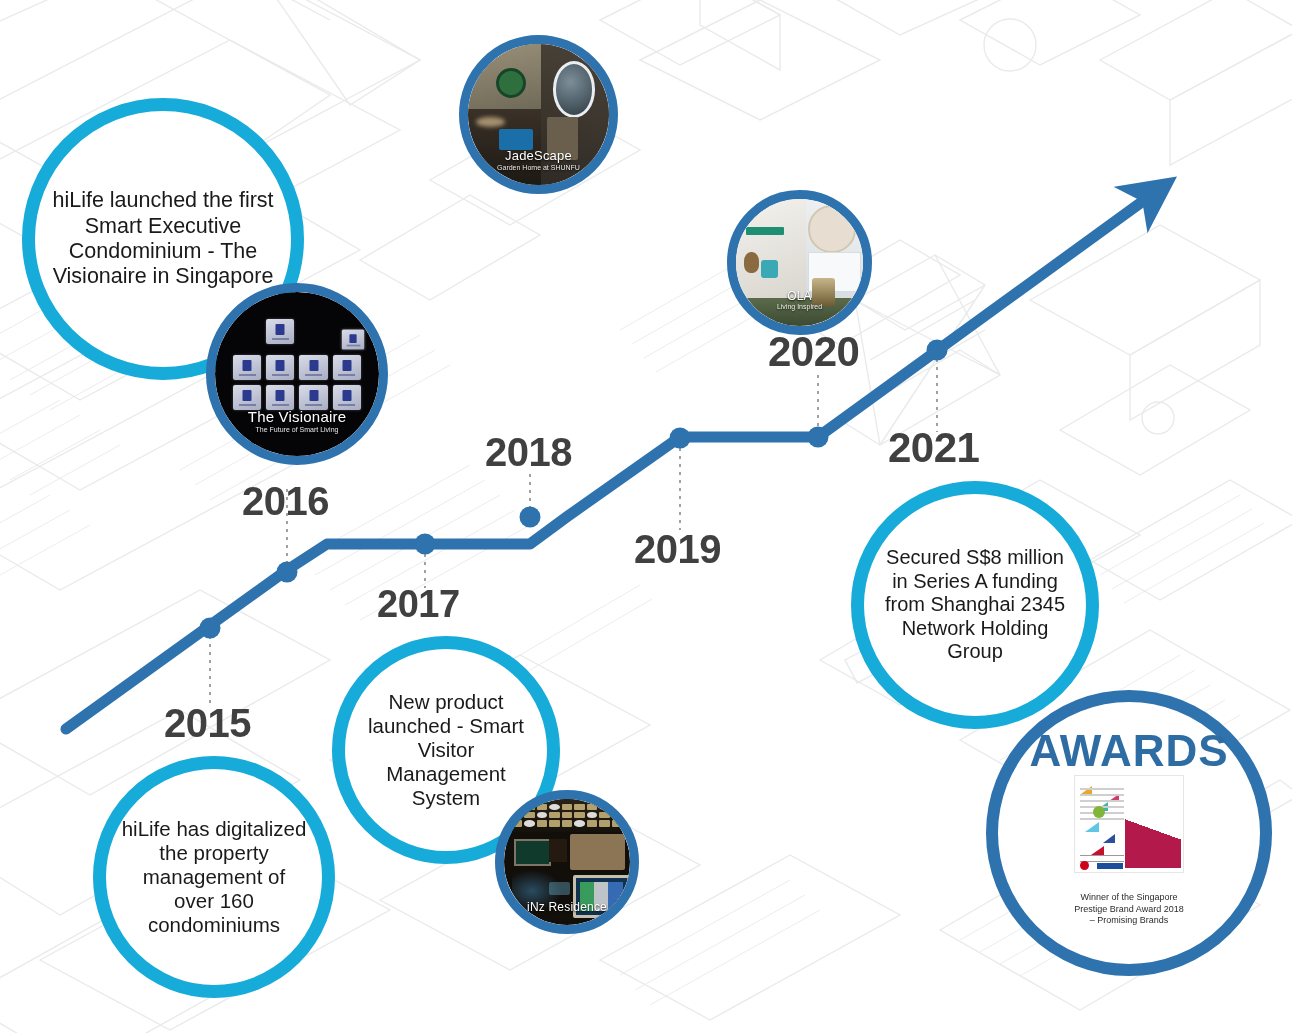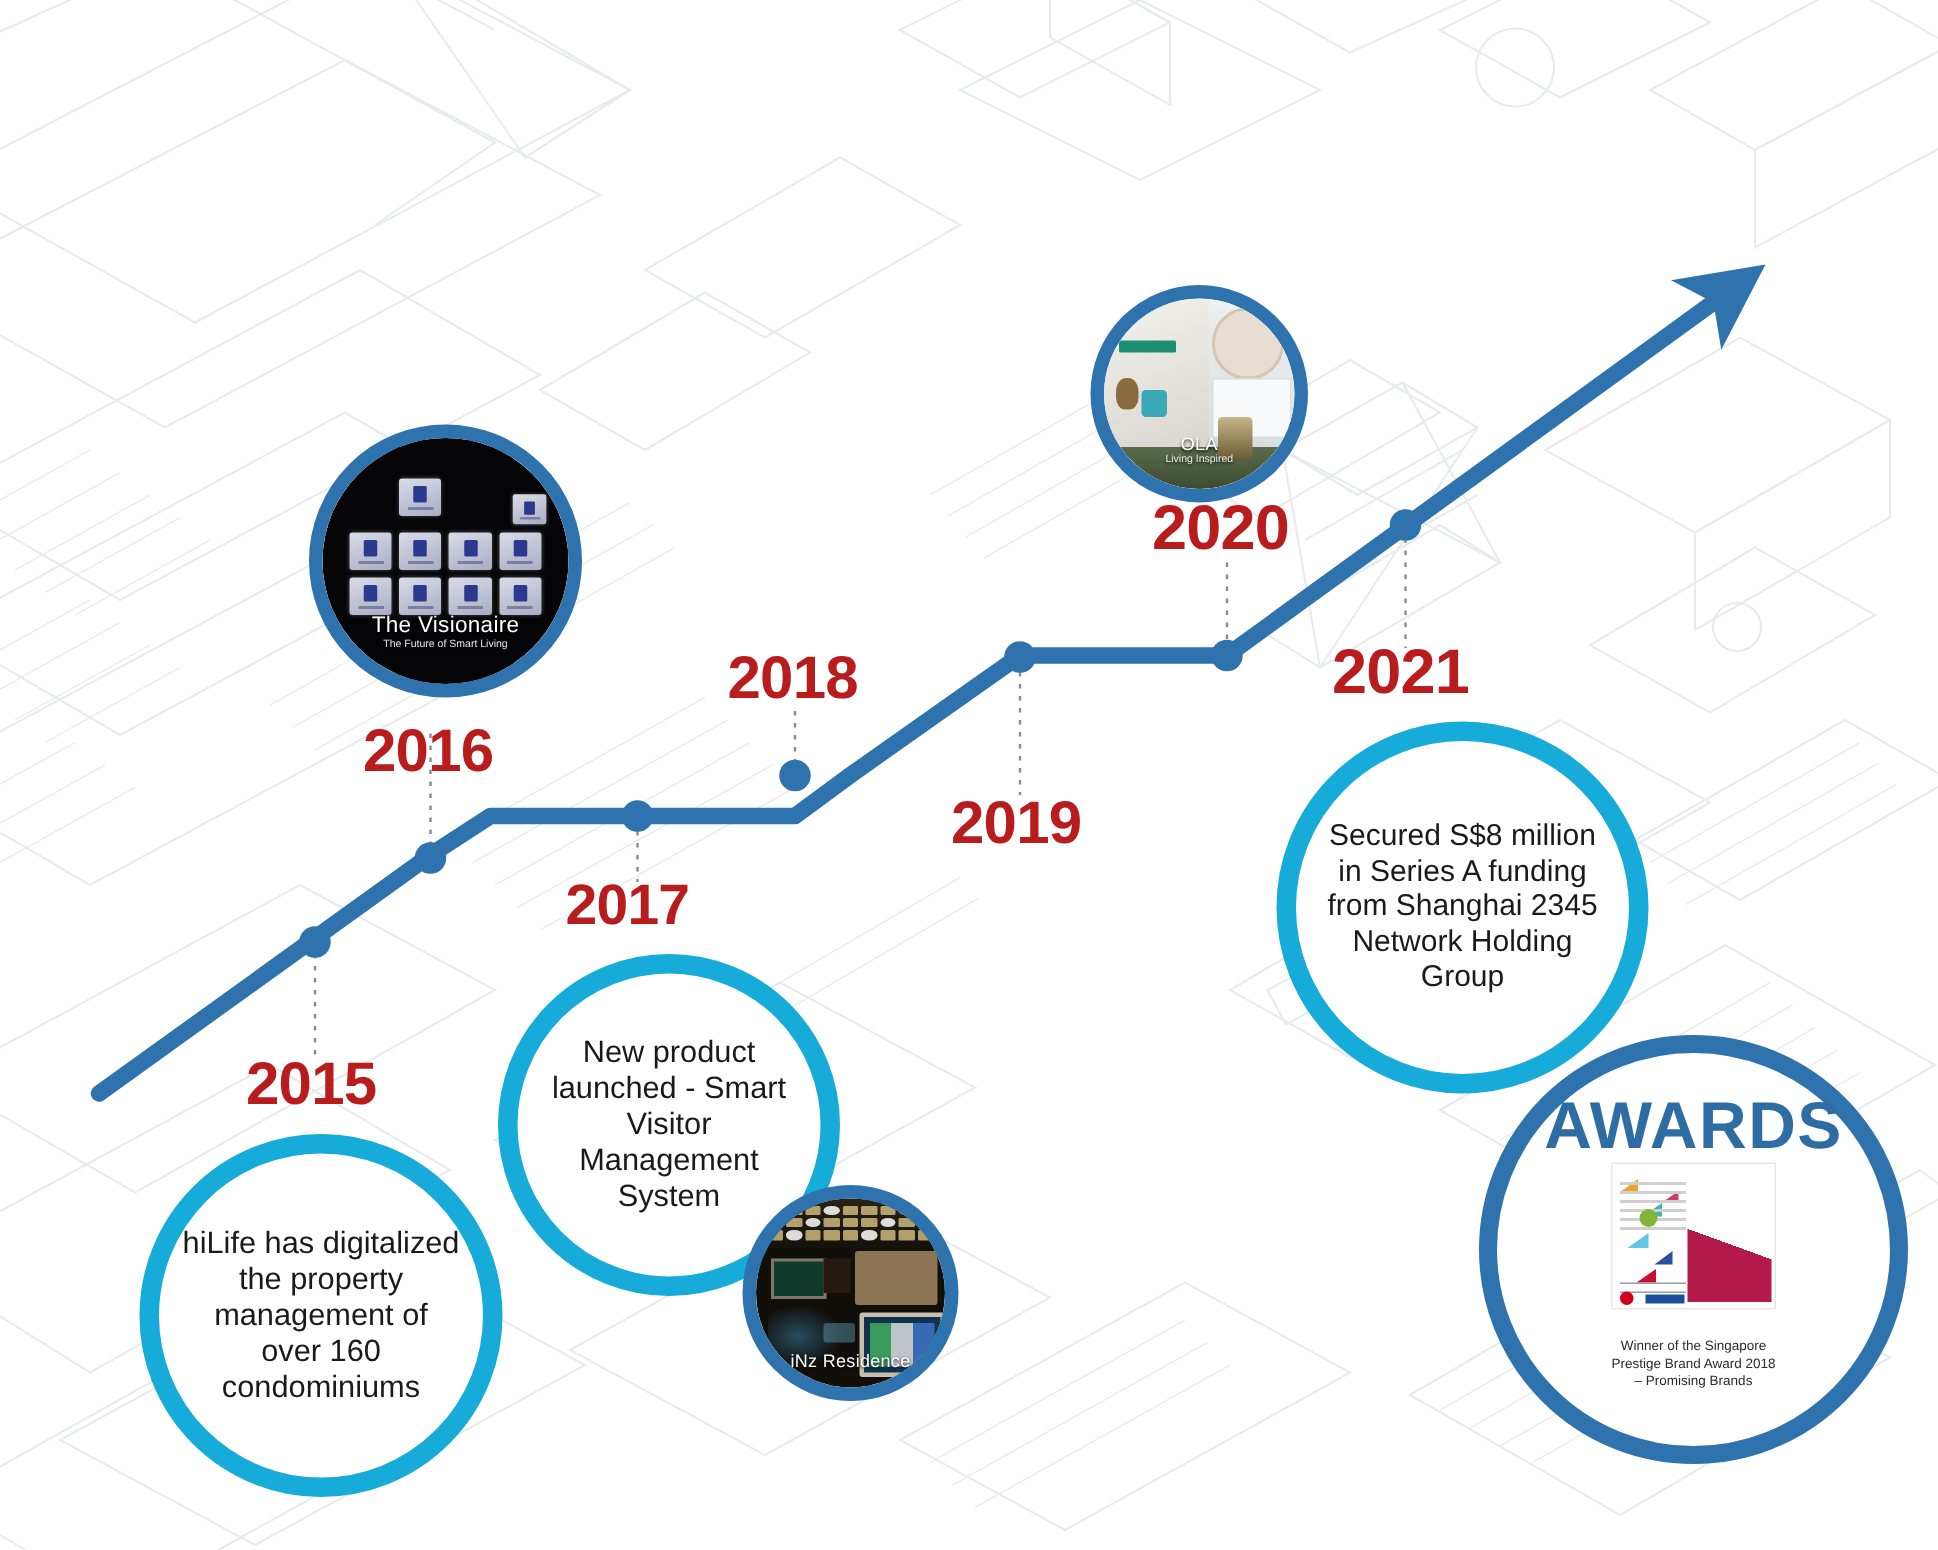--- a/index.html
+++ b/index.html
@@ -13,21 +13,21 @@
   
   .bg-art{position:absolute;inset:0;z-index:0;}
 
   
   .timeline-svg{position:absolute;inset:0;z-index:1;}
 
   
   .year{
     position:absolute;z-index:4;
     font-weight:bold;
-    color:#b91c1c;
+    color:#404040;
     letter-spacing:-0.5px;
     white-space:nowrap;
     line-height:1;
   }
 
   
   .bubble{
     position:absolute;z-index:5;
     border-radius:50%;
     background:#ffffff;
@@ -288,20 +288,23 @@
   </svg>
 
   <div class="year" style="left:164px;top:703px;font-size:40px;">2015</div>
   <div class="year" style="left:242px;top:481px;font-size:40px;">2016</div>
   <div class="year" style="left:377px;top:585px;font-size:38px;">2017</div>
   <div class="year" style="left:485px;top:432px;font-size:40px;">2018</div>
   <div class="year" style="left:634px;top:529px;font-size:40px;">2019</div>
   <div class="year" style="left:768px;top:331px;font-size:42px;">2020</div>
   <div class="year" style="left:888px;top:427px;font-size:42px;">2021</div>
 
+  <div class="bubble ring-cyan" style="left:22px;top:98px;width:282px;height:282px;">
+    <span class="bubble-text" style="font-size:21.5px;">hiLife launched the first Smart Executive Condominium - The Visionaire in Singapore</span>
+  </div>
 
 
 
   <div class="bubble ring-cyan" style="left:851px;top:481px;width:248px;height:248px;">
     <span class="bubble-text" style="font-size:20px;">Secured S$8 million in Series A funding from Shanghai 2345 Network Holding Group</span>
   </div>
 
   <div class="bubble ring-cyan" style="left:93px;top:756px;width:242px;height:242px;">
     <span class="bubble-text" style="font-size:20.5px;">hiLife has digitalized the property management of over 160 condominiums</span>
   </div>
@@ -325,20 +328,36 @@
         <div class="vis-tile" style="grid-column:3;grid-row:3;"></div>
         <div class="vis-tile" style="grid-column:4;grid-row:3;"></div>
       </div>
       <div class="cap">
         <span class="t1">The Visionaire</span>
         <span class="t2">The Future of Smart Living</span>
       </div>
     </div>
   </div>
 
+  <div class="photo ph-jade" style="left:459px;top:35px;width:159px;height:159px;">
+    <div class="inner">
+      <div class="jd-band1"></div>
+      <div class="jd-band2"></div>
+      <div class="jd-band3"></div>
+      <div class="jd-lamp"></div>
+      <div class="jd-disc"></div>
+      <div class="jd-mirror"></div>
+      <div class="jd-panel"></div>
+      <div class="jd-screen"></div>
+      <div class="cap" style="bottom:10%;">
+        <span class="t1" style="font-size:13px;">JadeScape</span>
+        <span class="t2">Garden Home at SHUNFU</span>
+      </div>
+    </div>
+  </div>
 
   <div class="photo ph-ola" style="left:727px;top:190px;width:145px;height:145px;">
     <div class="inner">
       <div class="ola-wall"></div>
       <div class="ola-right"></div>
       <div class="ola-clock"></div>
       <div class="ola-green"></div>
       <div class="ola-bear"></div>
       <div class="ola-chair"></div>
       <div class="ola-booth"></div>

